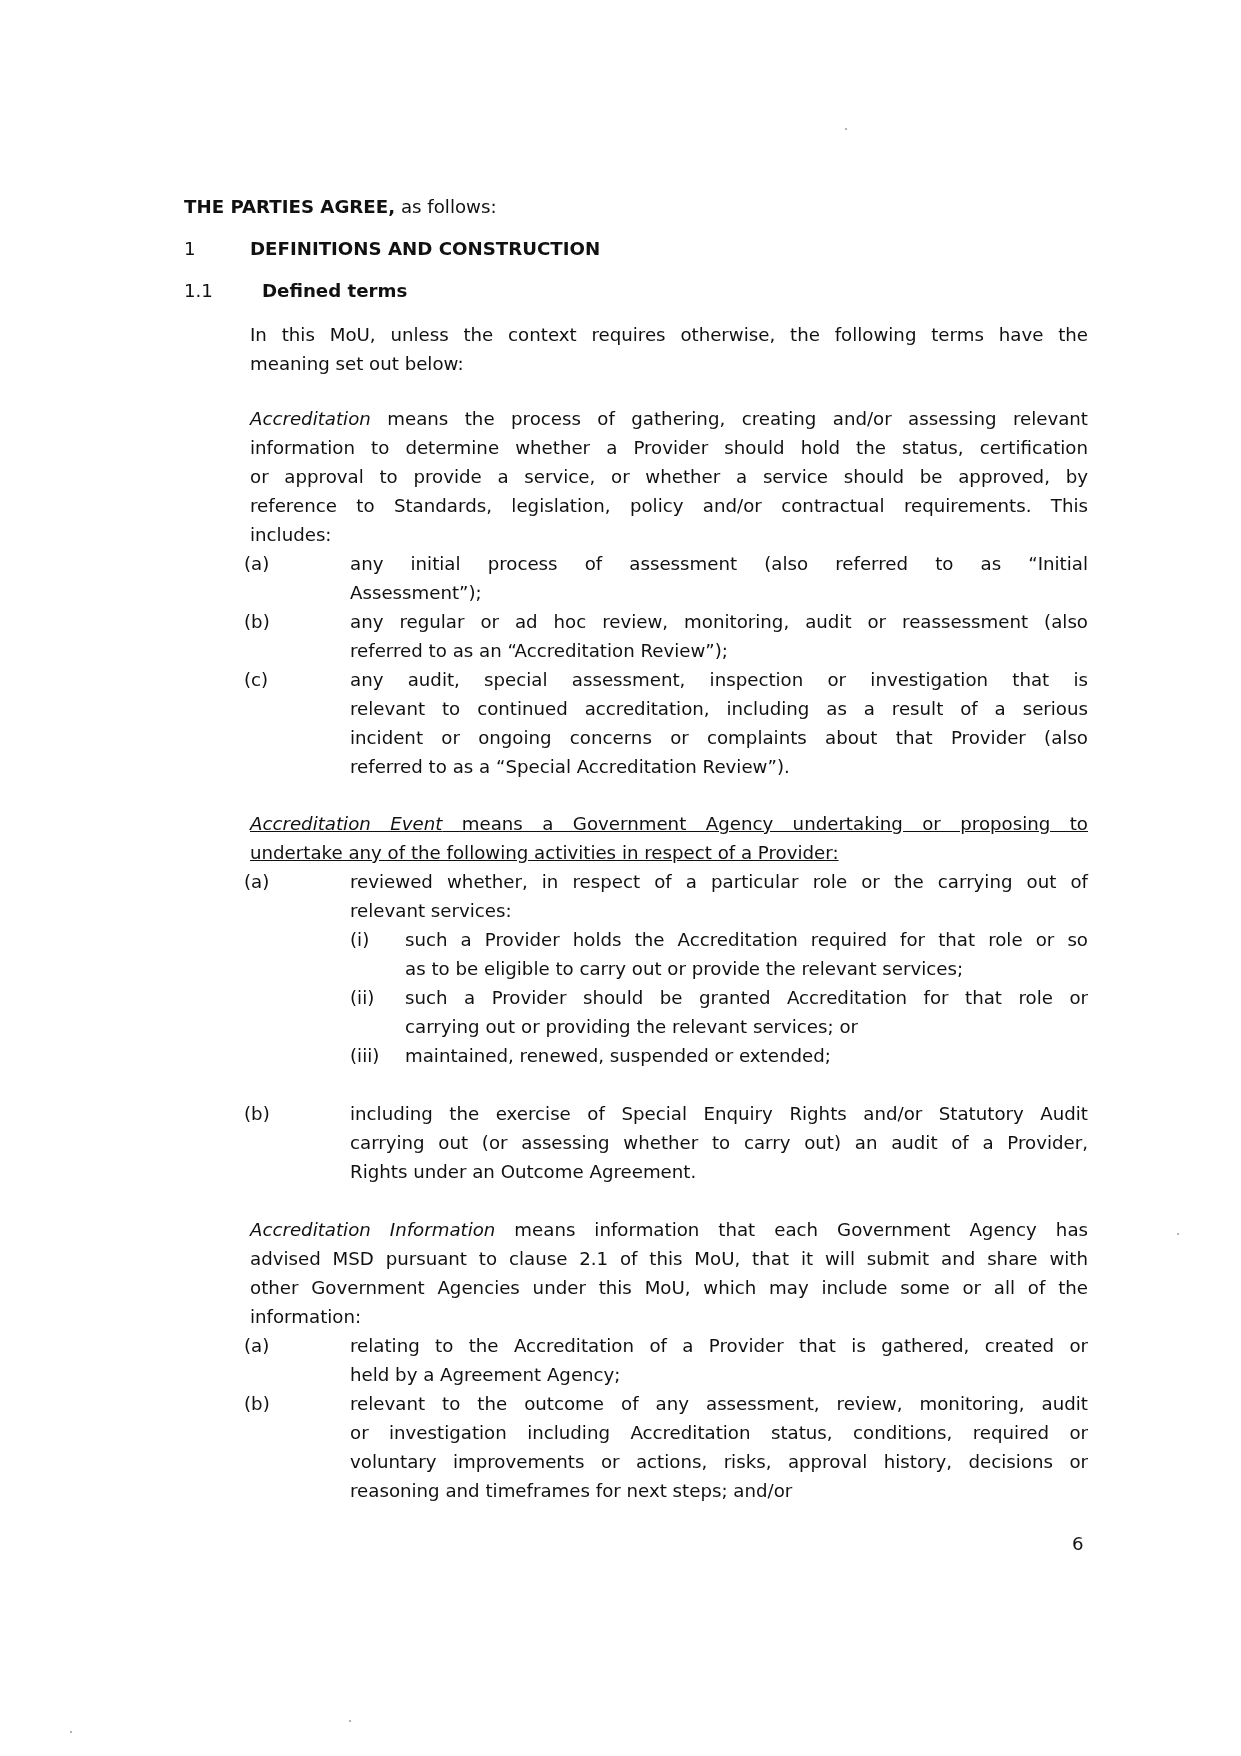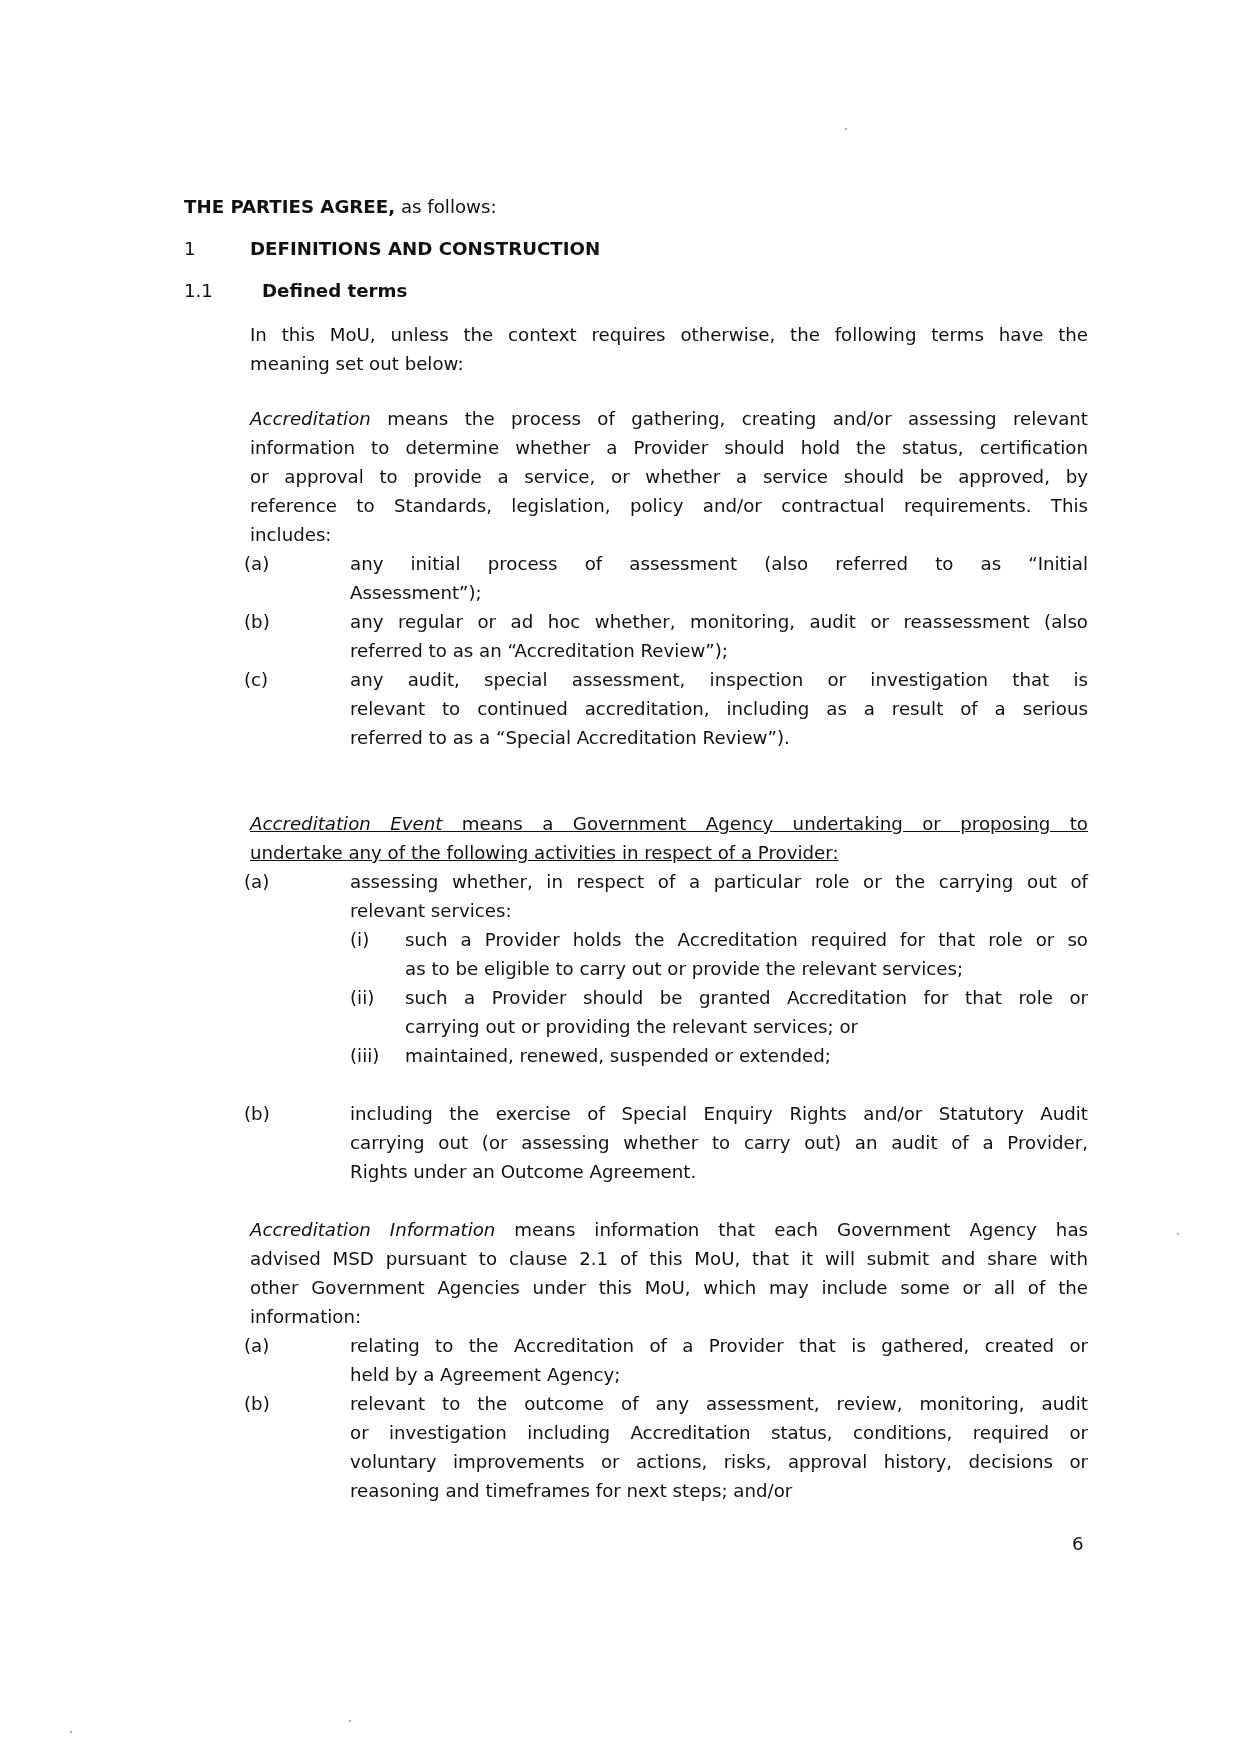--- a/index.html
+++ b/index.html
@@ -54,42 +54,43 @@
   <div class="item" style="top:549px;">
     <span class="lab">(a)</span>
     <div class="txt">
       <div class="jl">any initial process of assessment (also referred to as “Initial</div>
       <div>Assessment”);</div>
     </div>
   </div>
   <div class="item" style="top:607px;">
     <span class="lab">(b)</span>
     <div class="txt">
-      <div class="jl">any regular or ad hoc whether, monitoring, audit or reassessment (also</div>
+      <div class="jl">any regular or ad hoc review, monitoring, audit or reassessment (also</div>
       <div>referred to as an “Accreditation Review”);</div>
     </div>
   </div>
   <div class="item" style="top:665px;">
     <span class="lab">(c)</span>
     <div class="txt">
       <div class="jl">any audit, special assessment, inspection or investigation that is</div>
       <div class="jl">relevant to continued accreditation, including as a result of a serious</div>
+      <div class="jl">incident or ongoing concerns or complaints about that Provider (also</div>
       <div>referred to as a “Special Accreditation Review”).</div>
     </div>
   </div>
 
   <div class="block" style="top:809px;text-decoration:underline;">
     <div class="jl"><span class="i">Accreditation Event</span><span> means a Government Agency undertaking or proposing to</span></div>
     <div>undertake any of the following activities in respect of a Provider:</div>
   </div>
 
   <div class="item" style="top:867px;">
     <span class="lab">(a)</span>
     <div class="txt">
-      <div class="jl">assessing whether, in respect of a particular role or the carrying out of</div>
+      <div class="jl">reviewed whether, in respect of a particular role or the carrying out of</div>
       <div>relevant services:</div>
     </div>
   </div>
 
   <div class="sub" style="top:925px;">
     <span class="lab">(i)</span>
     <div class="txt">
       <div class="jl">such a Provider holds the Accreditation required for that role or so</div>
       <div>as to be eligible to carry out or provide the relevant services;</div>
     </div>

